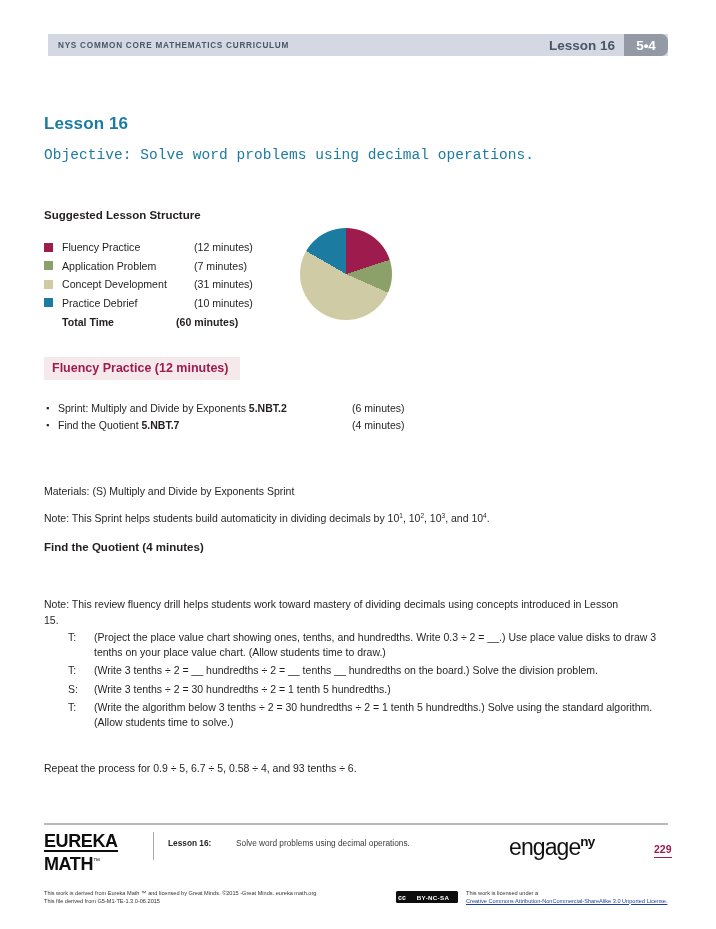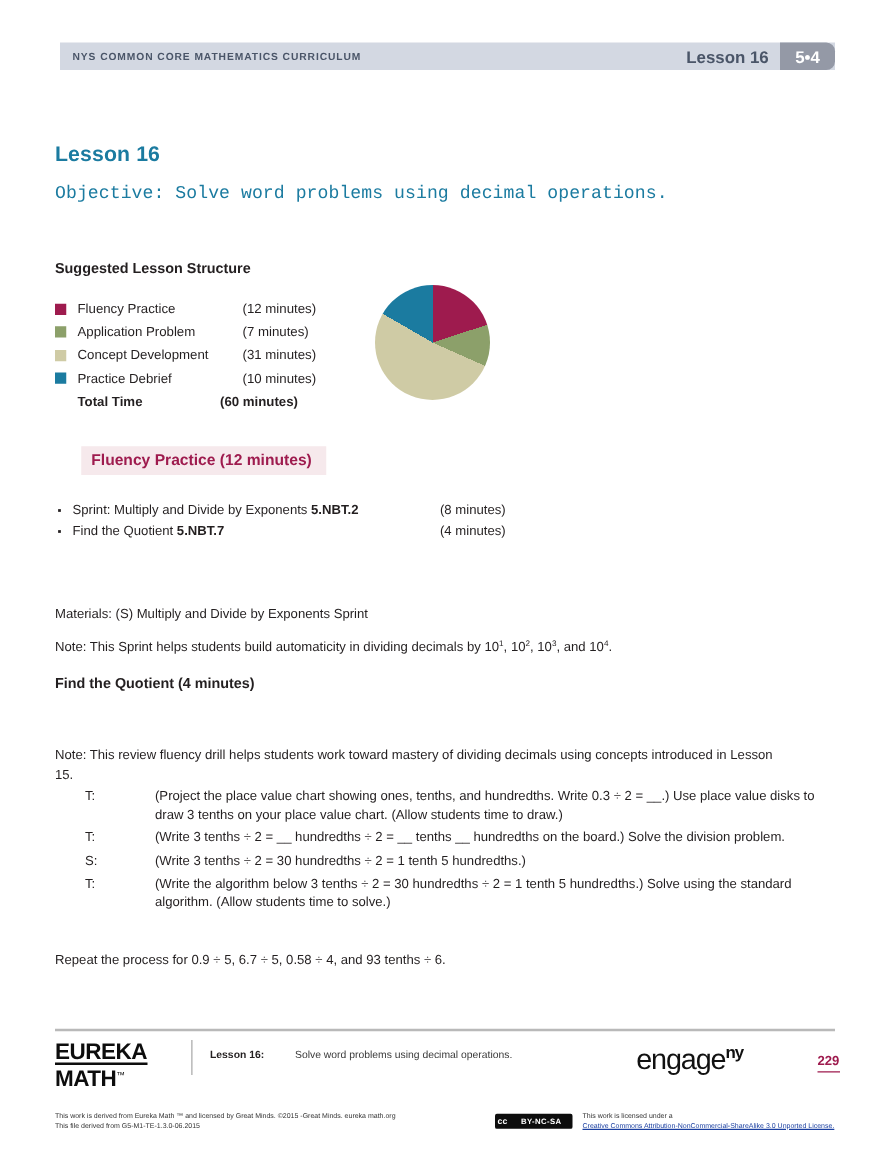--- a/index.html
+++ b/index.html
@@ -77,21 +77,20 @@
     position: absolute; left: 300px; top: 228px;
     width: 92px; height: 92px; border-radius: 50%;
   }
 
   
   .banner {
     position: absolute; left: 44px; top: 357px;
     background: #f6e9ec; color: #9e1b4e;
     font-size: 12.5px; font-weight: bold;
     padding: 4px 12px 5px 8px;
-    margin-left: 21px;
   }
 
   
   .bullets { position: absolute; left: 46px; top: 400px; width: 430px; }
   .bl {
     display: flex; font-size: 10.5px; line-height: 17px;
   }
   .bl-mark { width: 12px; flex: none; font-size: 9px; line-height: 17px; }
   .bl-text { flex: 1; }
   .bl-time { position: absolute; }
@@ -105,21 +104,21 @@
   .para {
     position: absolute; left: 44px;
     font-size: 10.5px; line-height: 15.5px; color: #231f20;
   }
   sup { font-size: 0.62em; vertical-align: super; line-height: 0; }
 
   
   .dlg { position: absolute; left: 68px; top: 630px; width: 600px; }
   .dlg-row { display: flex; font-size: 10.5px; line-height: 15.2px; margin-bottom: 3px; }
   .dlg-spk { width: 26px; flex: none; }
-  .dlg-txt { flex: 1; margin-left: 30px; }
+  .dlg-txt { flex: 1; }
 
   
   .foot-rule {
     position: absolute; left: 44px; top: 823px;
     width: 624px; height: 2px; background: #b9b9b9;
   }
   .eureka {
     position: absolute; left: 44px; top: 833px;
     font-size: 18px; font-weight: bold; line-height: 17px;
     letter-spacing: -0.4px; color: #0d0d0d;
@@ -224,21 +223,21 @@
   </div>
 
   <div class="pie" id="pie" style="background: conic-gradient(rgb(158, 27, 78) 0deg, rgb(158, 27, 78) 72deg, rgb(140, 160, 106) 72deg, rgb(140, 160, 106) 114deg, rgb(207, 203, 165) 114deg, rgb(207, 203, 165) 300deg, rgb(27, 123, 160) 300deg, rgb(27, 123, 160) 360deg);"></div>
 
   <div class="banner">Fluency Practice  (12 minutes)</div>
 
   <div class="bullets">
     <div class="bl">
       <span class="bl-mark">▪</span>
       <span class="bl-text"><span>Sprint:  Multiply and Divide by Exponents  </span><span class="b">5.NBT.2</span></span>
-      <span class="bl-time" style="left:306px">(8 minutes)</span>
+      <span class="bl-time" style="left:306px">(6 minutes)</span>
     </div>
     <div class="bl">
       <span class="bl-mark">▪</span>
       <span class="bl-text"><span>Find the Quotient  </span><span class="b">5.NBT.7</span></span>
       <span class="bl-time" style="left:306px">(4 minutes)</span>
     </div>
   </div>
 
   <div class="para" style="top:484px; width:560px">Materials:   (S) Multiply and Divide by Exponents Sprint</div>
   <div class="para" style="top:511px; width:600px"><span>Note:  This Sprint helps students build automaticity in dividing decimals by 10</span><sup>1</sup><span>, 10</span><sup>2</sup><span>, 10</span><sup>3</sup><span>, and 10</span><sup>4</sup><span>.</span></div>

